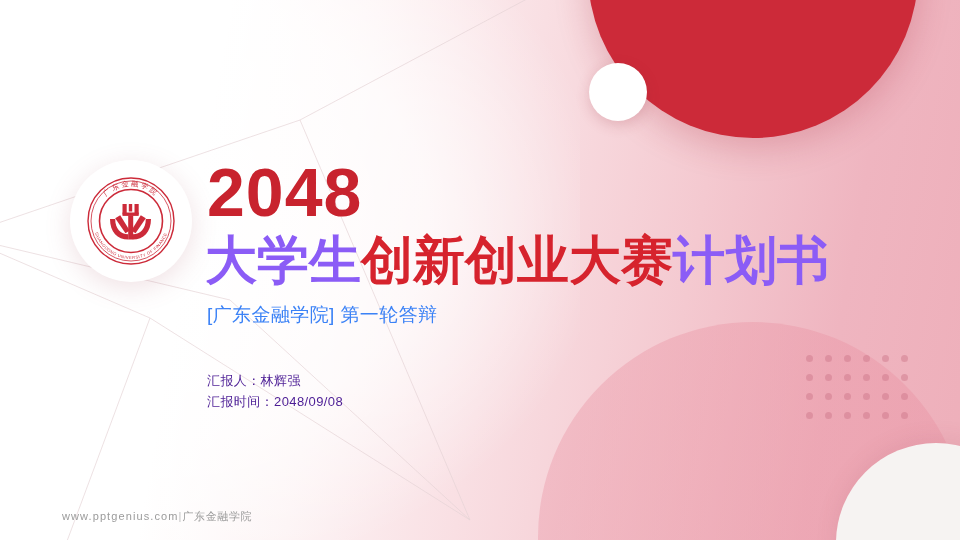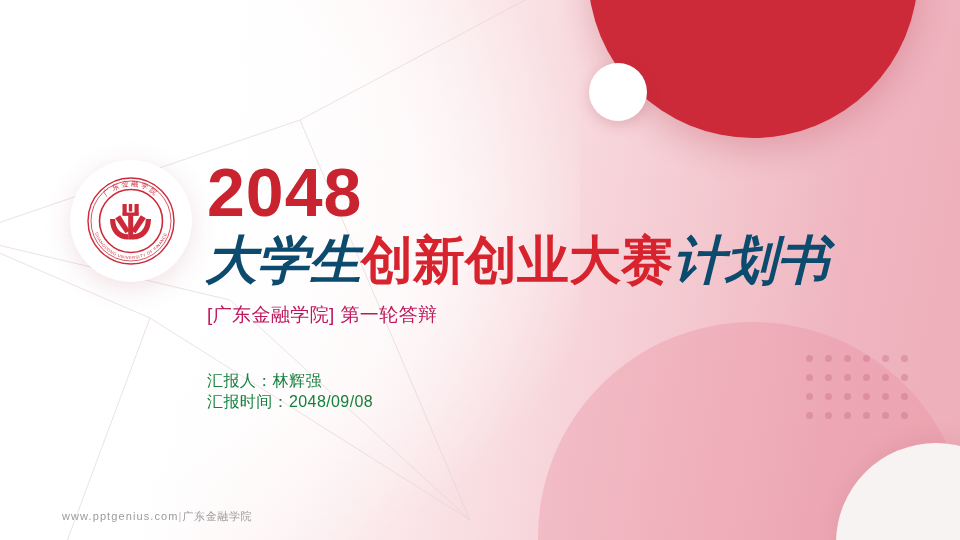--- a/index.html
+++ b/index.html
@@ -159,40 +159,40 @@
     position: absolute;
     top: 232px;
     left: -2px;
     font-size: 52px;
     line-height: 56px;
     font-weight: 700;
     letter-spacing: 0px;
     white-space: nowrap;
     font-family: "Liberation Sans", "DejaVu Sans", sans-serif;
   }
-  .headline .dark { color: #0c4a6e; font-style: italic; }
+  .headline .dark { color: #8b5cf6; }
   .headline .red  { color: #d6232d; }
 
   .subtitle {
     position: absolute;
     top: 303px;
     left: 0;
     font-size: 19px;
     line-height: 24px;
-    color: #be185d;
+    color: #3b82f6;
     letter-spacing: 0.4px;
   }
 
   .meta {
     position: absolute;
     top: 370px;
     left: 0;
-    font-size: 16px;
+    font-size: 13px;
     line-height: 21px;
-    color: #15803d;
+    color: #4c1d95;
     letter-spacing: 0.4px;
   }
 
   
   .footer {
     position: absolute;
     left: 62px;
     bottom: 17px;
     font-size: 11px;
     line-height: 14px;

